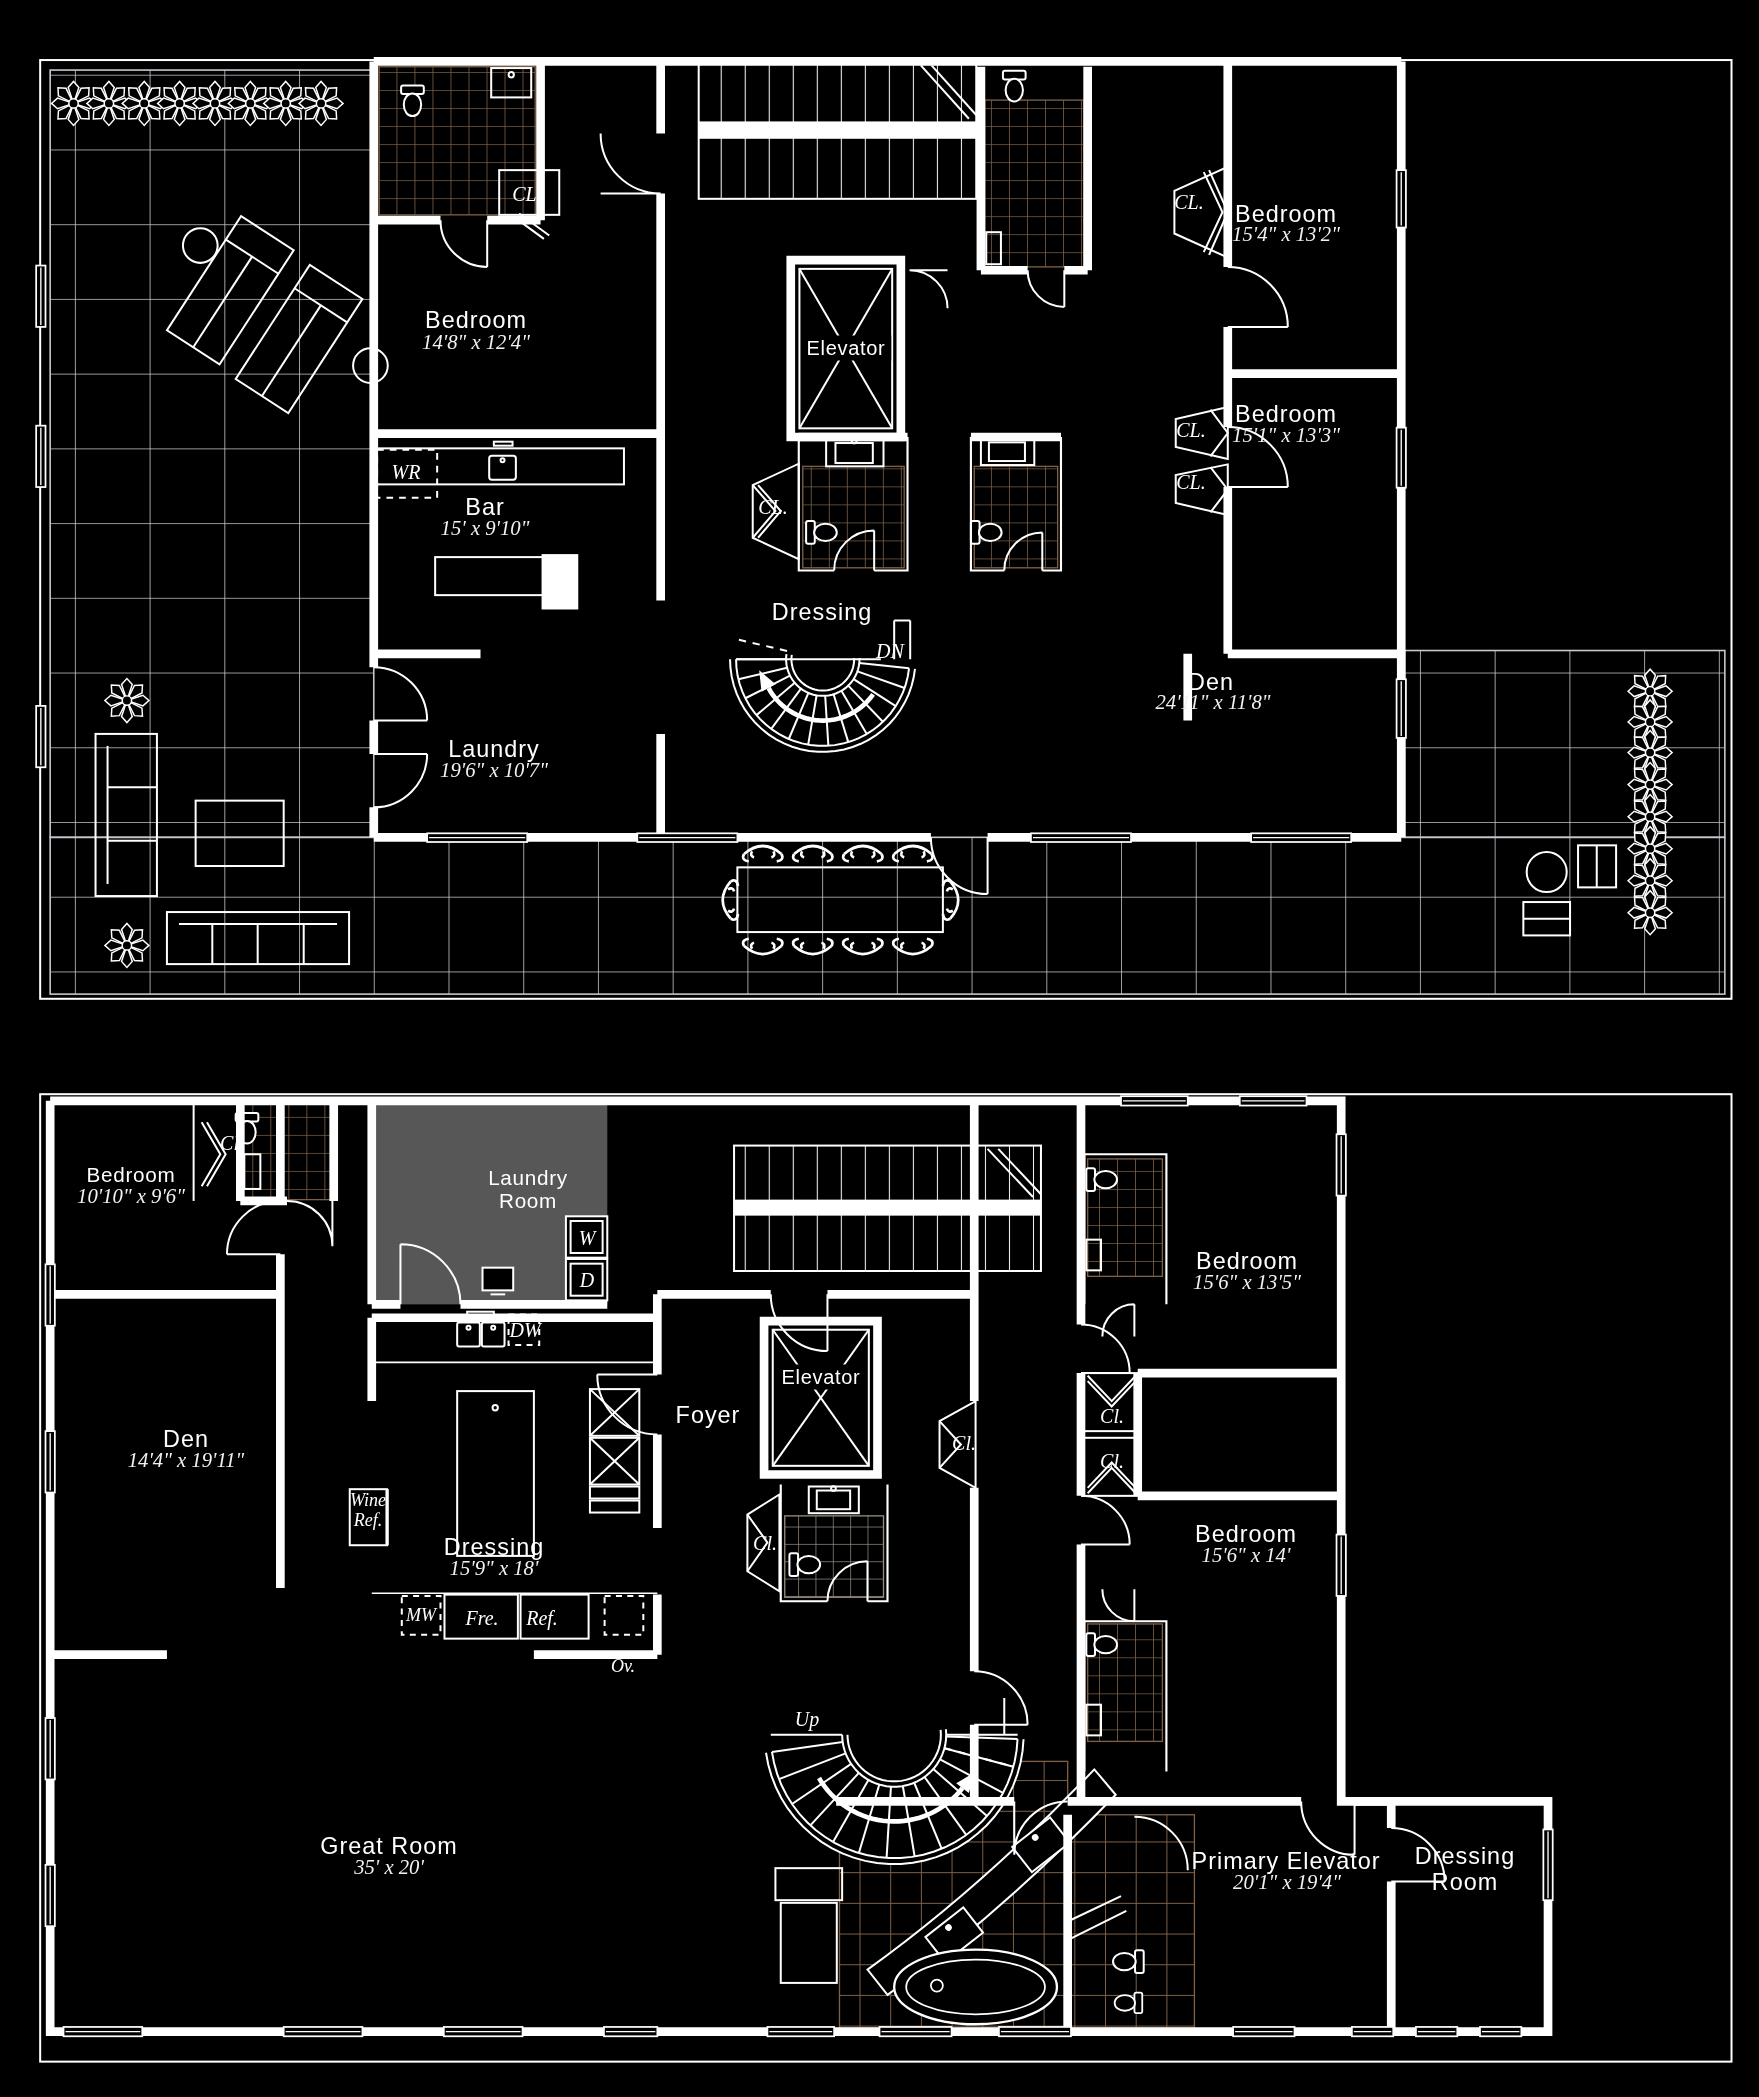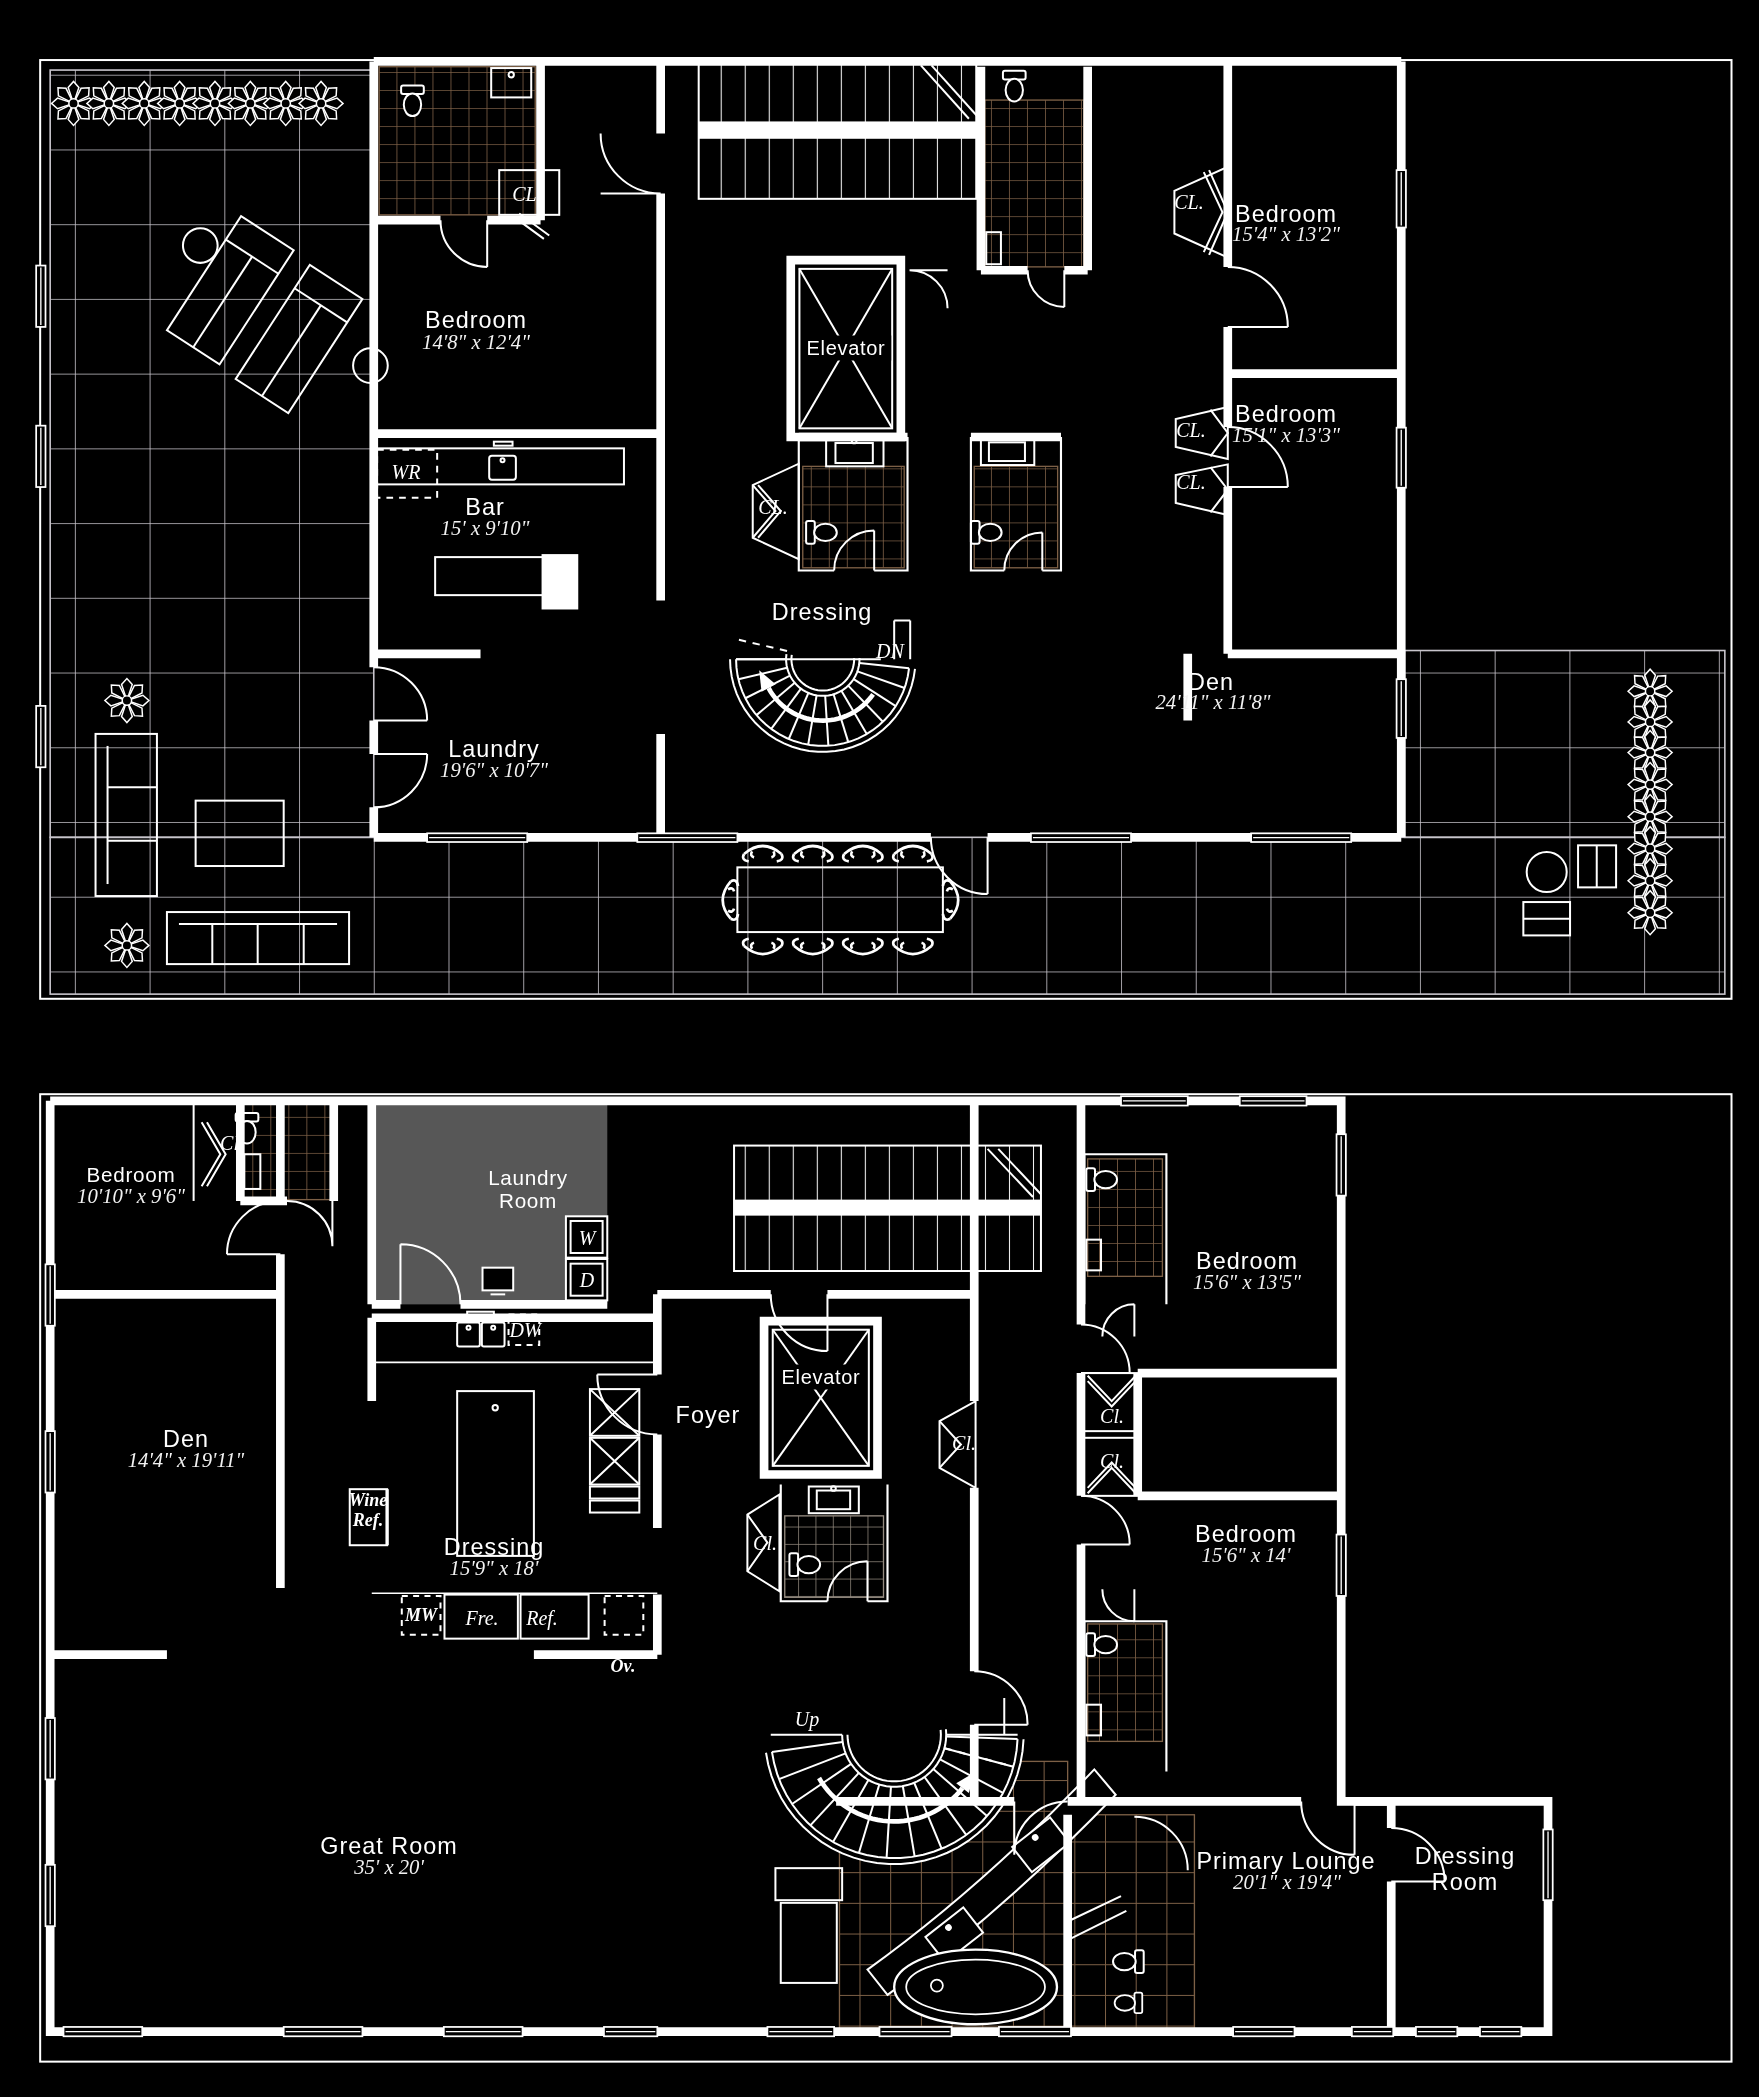--- a/index.html
+++ b/index.html
@@ -5,21 +5,21 @@
   html,body{margin:0;padding:0;background:#000;}
   #stage{position:relative;width:1759px;height:2097px;background:#000;overflow:hidden;
          font-family:"Liberation Sans",sans-serif;}
   svg{position:absolute;left:0;top:0;}
   .lb{position:absolute;transform:translate(-50%,-50%);color:#ffffff;text-align:center;
       white-space:nowrap;line-height:1.12;}
   .rname{font-family:"Liberation Sans",sans-serif;font-size:23.4px;letter-spacing:1px;color:#fff;}
   .rname-sm{font-family:"Liberation Sans",sans-serif;font-size:20.7px;letter-spacing:0.7px;color:#fff;}
   .rdim{font-family:"Liberation Serif",serif;font-style:italic;font-size:20.7px;color:#f2f2f2;}
   .slab{font-family:"Liberation Serif",serif;font-style:italic;font-size:20px;color:#fff;}
-  .slab-sm{font-family:"Liberation Serif",serif;font-style:italic;font-size:18px;color:#fff;font-weight:bold;}
+  .slab-sm{font-family:"Liberation Serif",serif;font-style:italic;font-size:18px;color:#fff;}
   .ename{font-family:"Liberation Sans",sans-serif;font-size:20px;letter-spacing:0.7px;color:#fff;
          background:#000;padding:1.3px 5.3px;}
   .blk{white-space:normal;width:113px;}
   .blk2{white-space:normal;width:67px;}
 </style>
 </head>
 <body>
 
 <div id="stage">
 <svg width="1759" height="2097" viewBox="0 0 2636 3143">
@@ -573,17 +573,17 @@
 <div class="lb slab" style="left:964px;top:1443px">Cl.</div>
 <div class="lb slab" style="left:1112px;top:1416px">Cl.</div>
 <div class="lb slab" style="left:1112px;top:1461px">Cl.</div>
 <div class="lb rname" style="left:1247px;top:1261px">Bedroom</div>
 <div class="lb rdim" style="left:1247px;top:1283px">15'6" x 13'5"</div>
 <div class="lb rname" style="left:1246px;top:1534px">Bedroom</div>
 <div class="lb rdim" style="left:1246px;top:1556px">15'6" x 14'</div>
 <div class="lb rname" style="left:389px;top:1846px">Great Room</div>
 <div class="lb rdim" style="left:389px;top:1868px">35' x 20'</div>
 <div class="lb slab" style="left:807px;top:1719px">Up</div>
-<div class="lb rname" style="left:1286px;top:1861px">Primary Lounge</div>
+<div class="lb rname" style="left:1286px;top:1861px">Primary Elevator</div>
 <div class="lb rdim" style="left:1287px;top:1883px">20'1" x 19'4"</div>
 <div class="lb rname blk" style="left:1465px;top:1869px;width:120px">Dressing Room</div>
 </div>
 
 
 </body></html>

